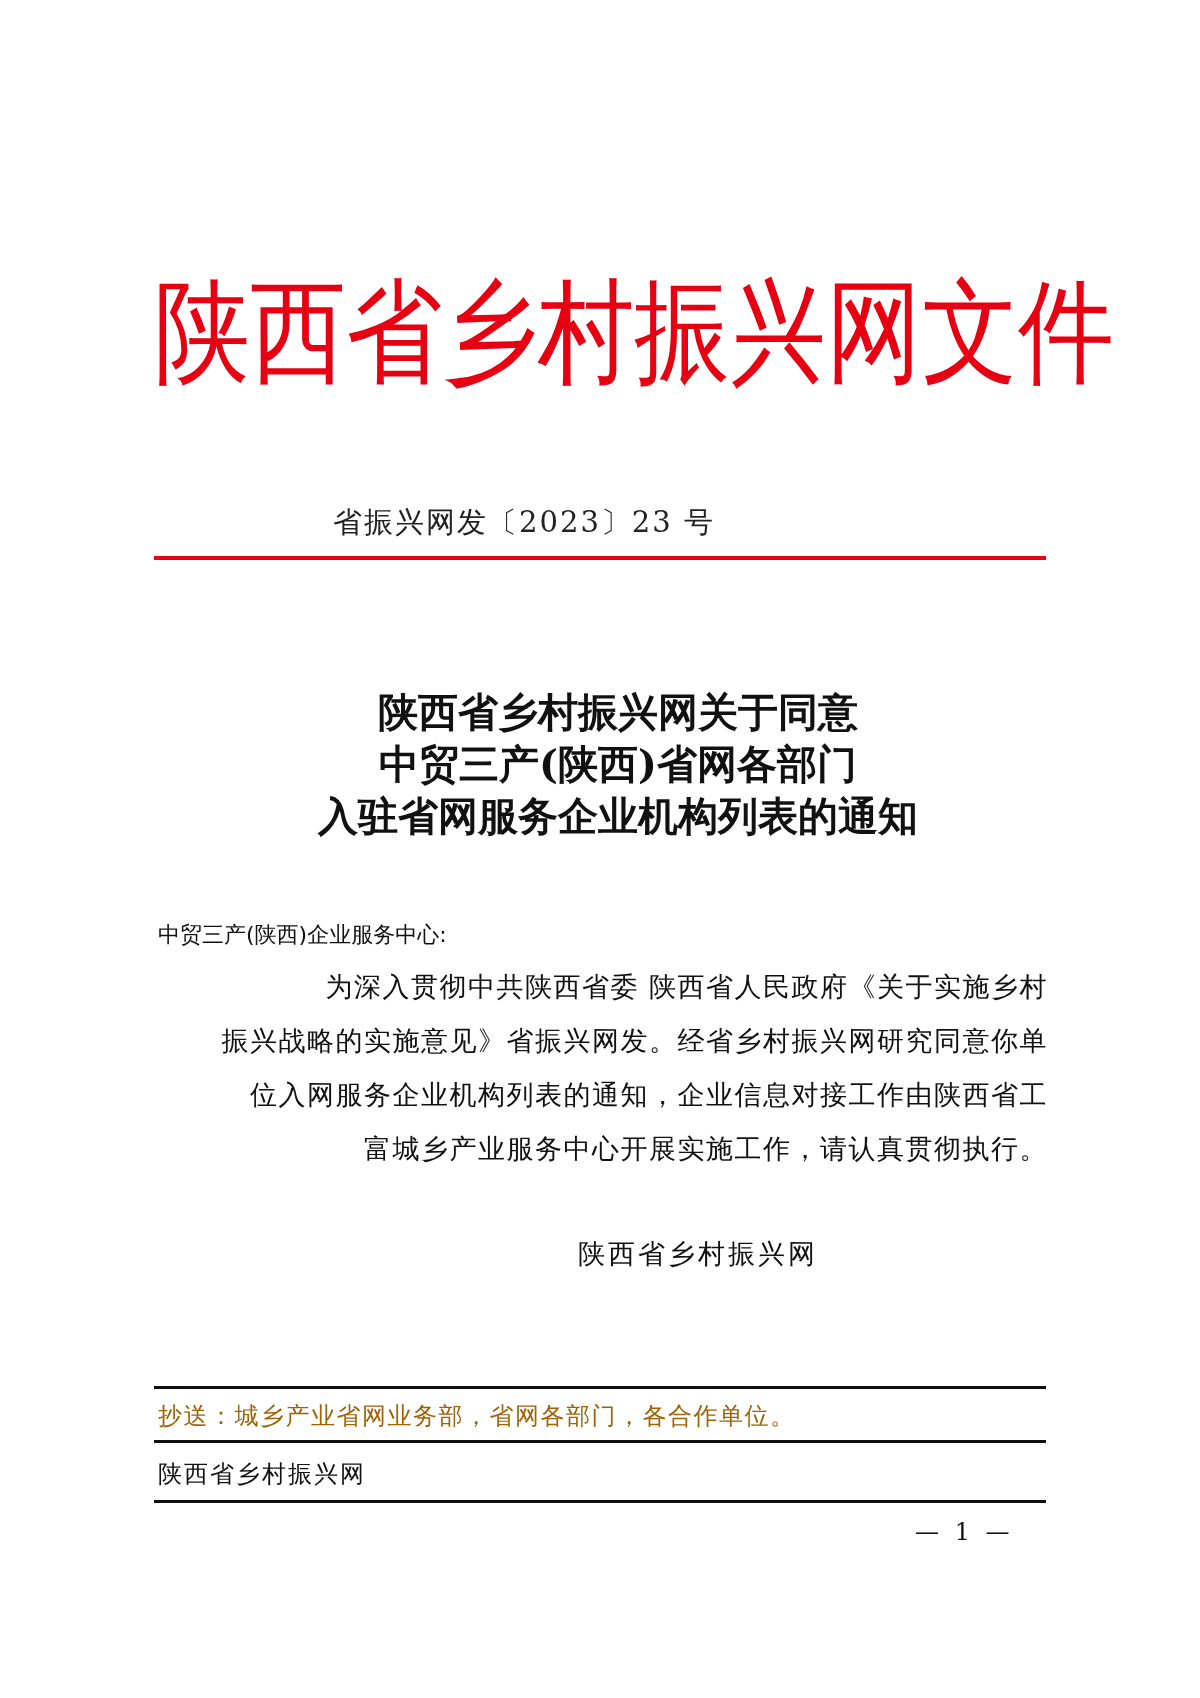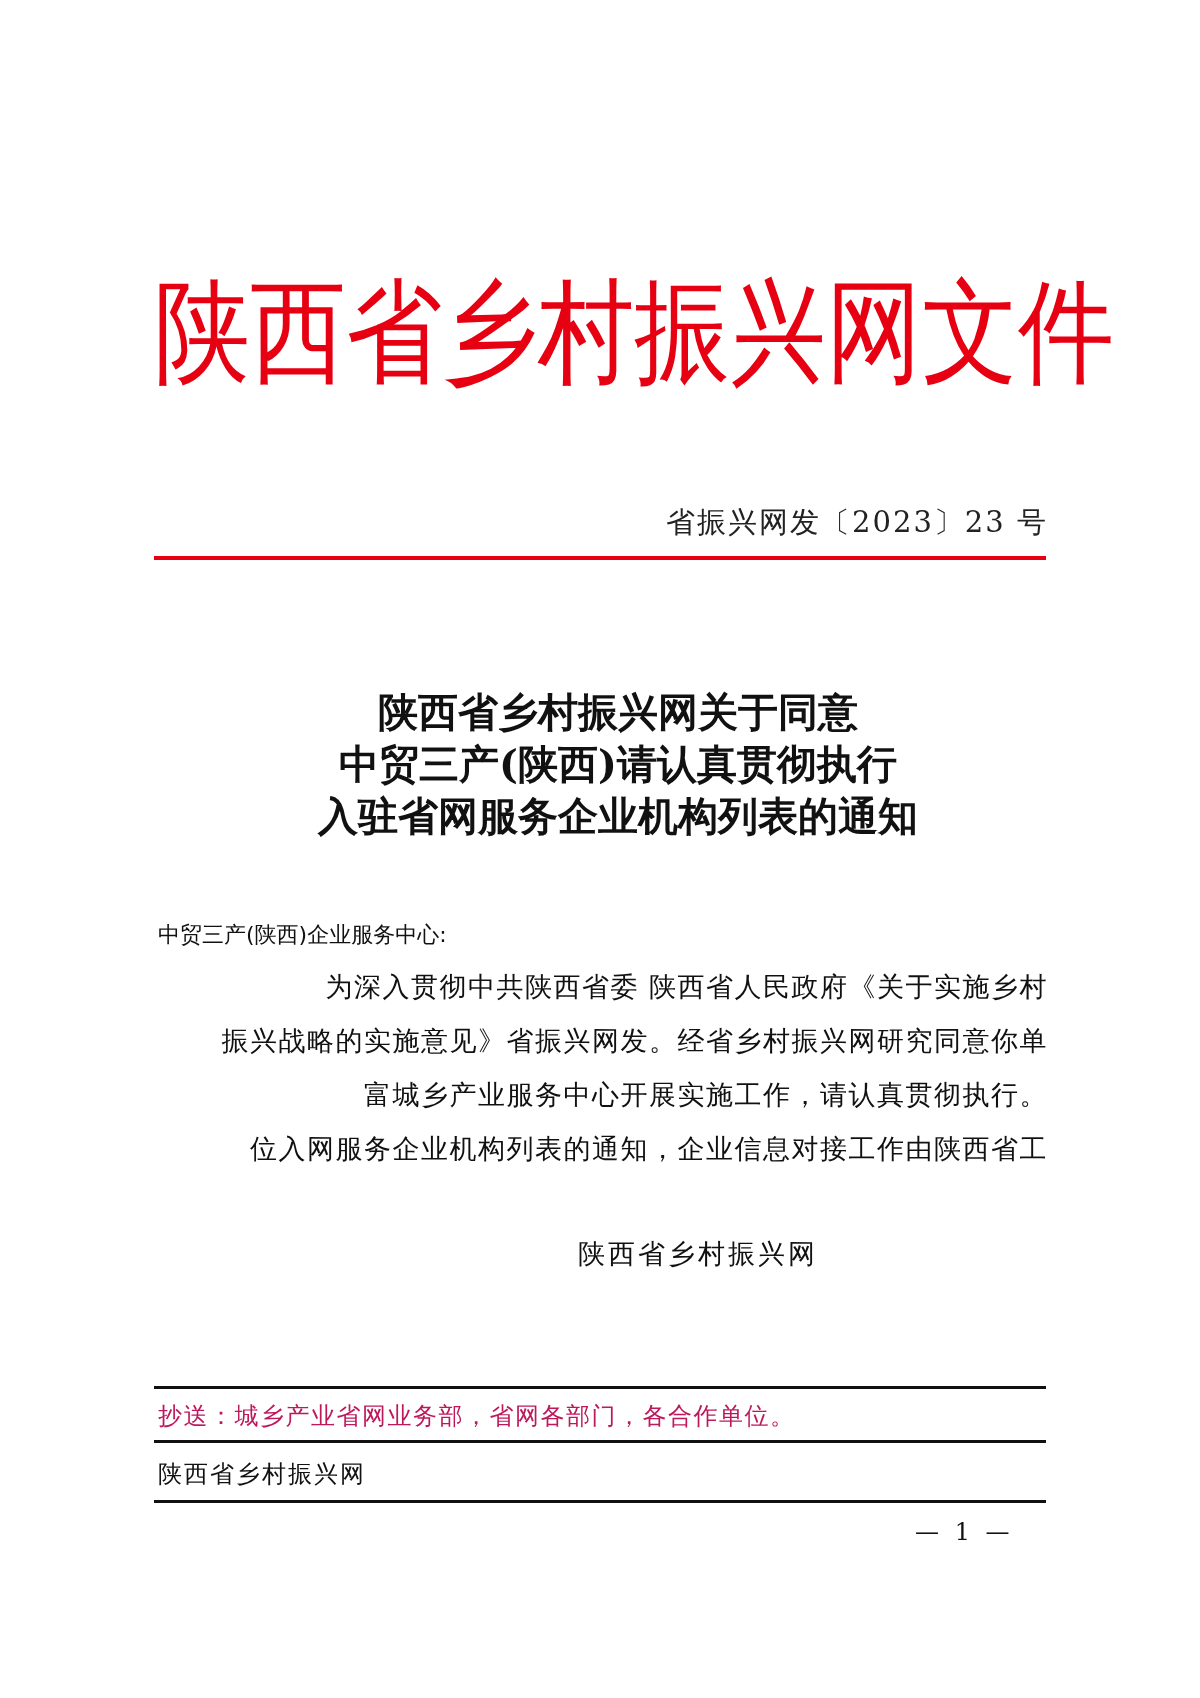--- a/index.html
+++ b/index.html
@@ -34,21 +34,21 @@
       font-size: 96px;
       line-height: 1;
       transform: scaleY(1.18);
       transform-origin: center;
       letter-spacing: 0;
     }
     .masthead span { display: inline-block; }
 
     .doc-number {
       left: 0; width: 1048px; top: 503px;
-      text-align: right;
+      text-align: center;
       font-size: 29px;
       letter-spacing: 2px;
       color: #222;
     }
     .red-rule {
       left: 154px; top: 556px;
       width: 892px; height: 4px;
       background: #e60012;
     }
 
@@ -98,21 +98,21 @@
     .rule-1 { top: 1386px; }
     .rule-2 { top: 1440px; }
     .rule-3 { top: 1500px; }
 
     .cc-line {
       left: 158px; top: 1398px;
       font-family: "DejaVu Sans", "Liberation Sans", sans-serif;
       font-size: 24px;
       line-height: 36px;
       letter-spacing: 1.5px;
-      color: #be185d;
+      color: #a16207;
     }
     .issuer {
       left: 158px; top: 1456px;
       font-family: "DejaVu Sans", "Liberation Sans", sans-serif;
       font-size: 24px;
       line-height: 36px;
       letter-spacing: 2px;
       color: #111;
     }
     .print-date {
@@ -149,31 +149,31 @@
     <span>文</span>
     <span>件</span>
   </div>
 
   <div class="abs doc-number">省振兴网发〔2023〕23 号</div>
 
   <div class="abs red-rule"></div>
 
   <div class="abs title">
     <div>陕西省乡村振兴网关于同意</div>
-    <div>中贸三产(陕西)请认真贯彻执行</div>
+    <div>中贸三产(陕西)省网各部门</div>
     <div>入驻省网服务企业机构列表的通知</div>
   </div>
 
   <div class="abs salutation">中贸三产(陕西)企业服务中心:</div>
 
   <div class="abs body-text">
     <div class="line indent">为深入贯彻中共陕西省委 陕西省人民政府《关于实施乡村</div>
     <div class="line">振兴战略的实施意见》省振兴网发。经省乡村振兴网研究同意你单</div>
+    <div class="line">位入网服务企业机构列表的通知，企业信息对接工作由陕西省工</div>
     <div class="line">富城乡产业服务中心开展实施工作，请认真贯彻执行。</div>
-    <div class="line">位入网服务企业机构列表的通知，企业信息对接工作由陕西省工</div>
   </div>
 
   <div class="abs signature">
     <div>陕西省乡村振兴网</div>
   </div>
 
   <div class="abs rule rule-1"></div>
   <div class="abs cc-line">抄送：城乡产业省网业务部，省网各部门，各合作单位。</div>
   <div class="abs rule rule-2"></div>
   <div class="abs issuer">陕西省乡村振兴网</div>

